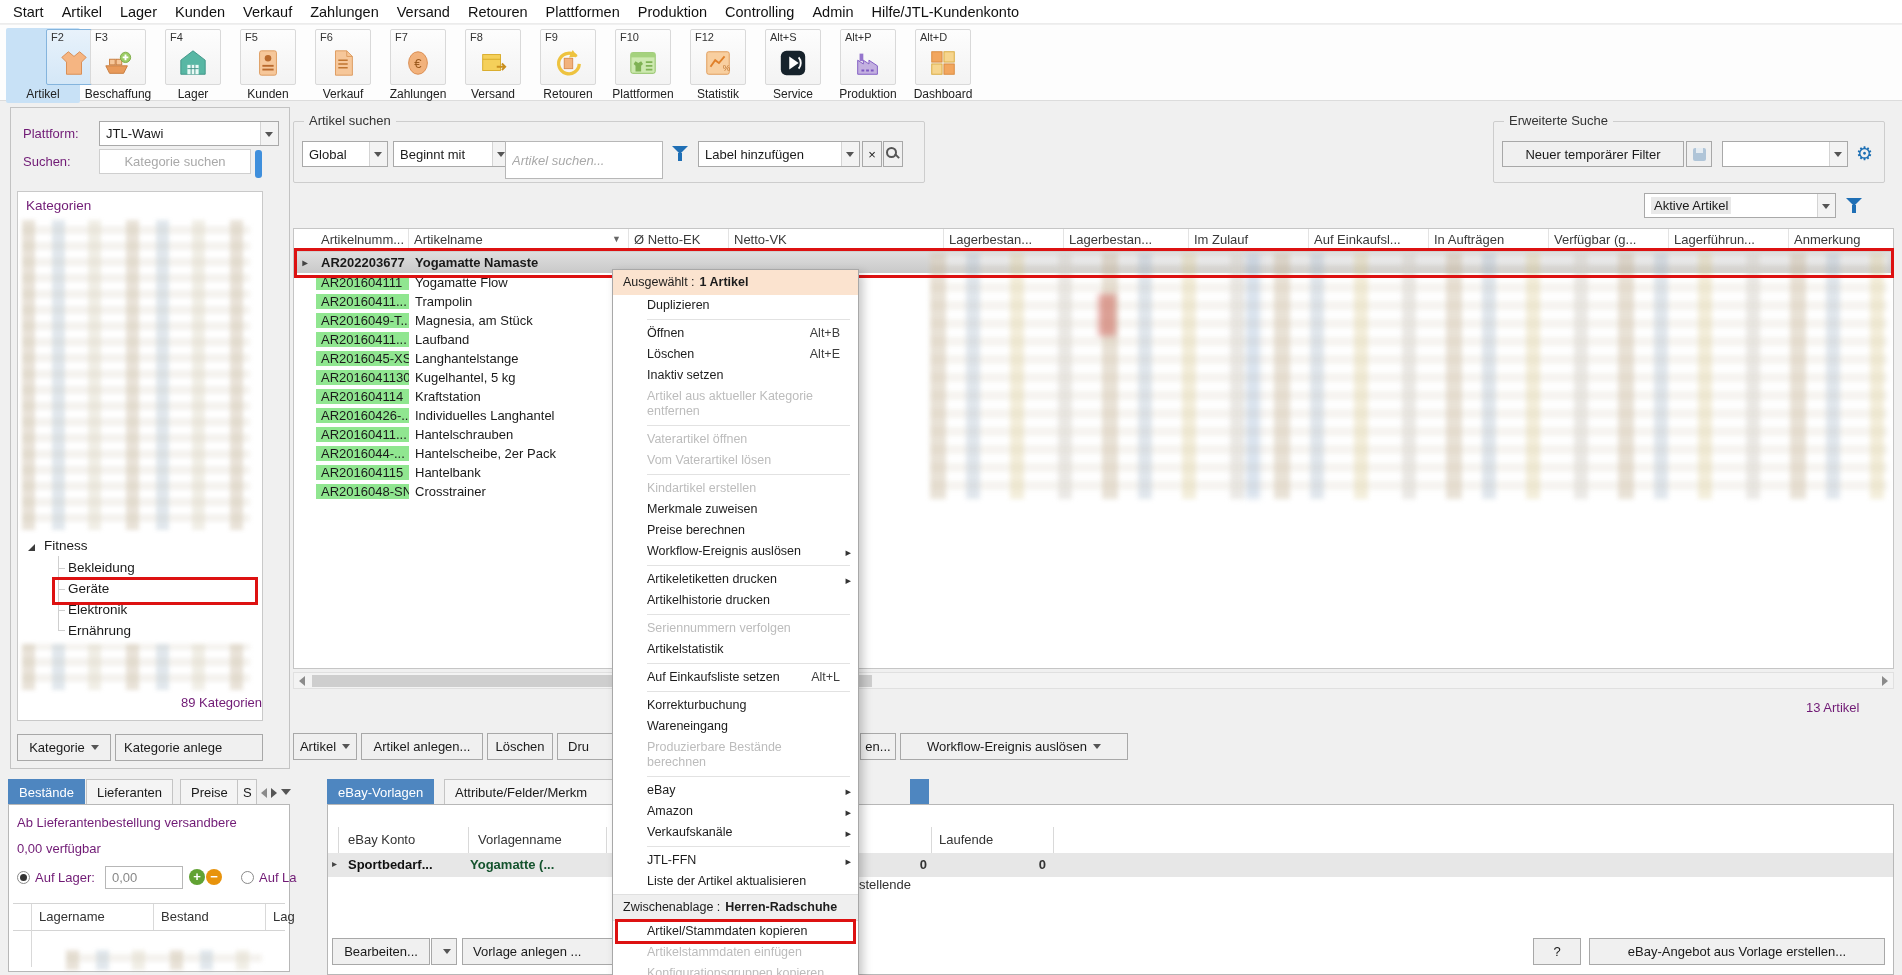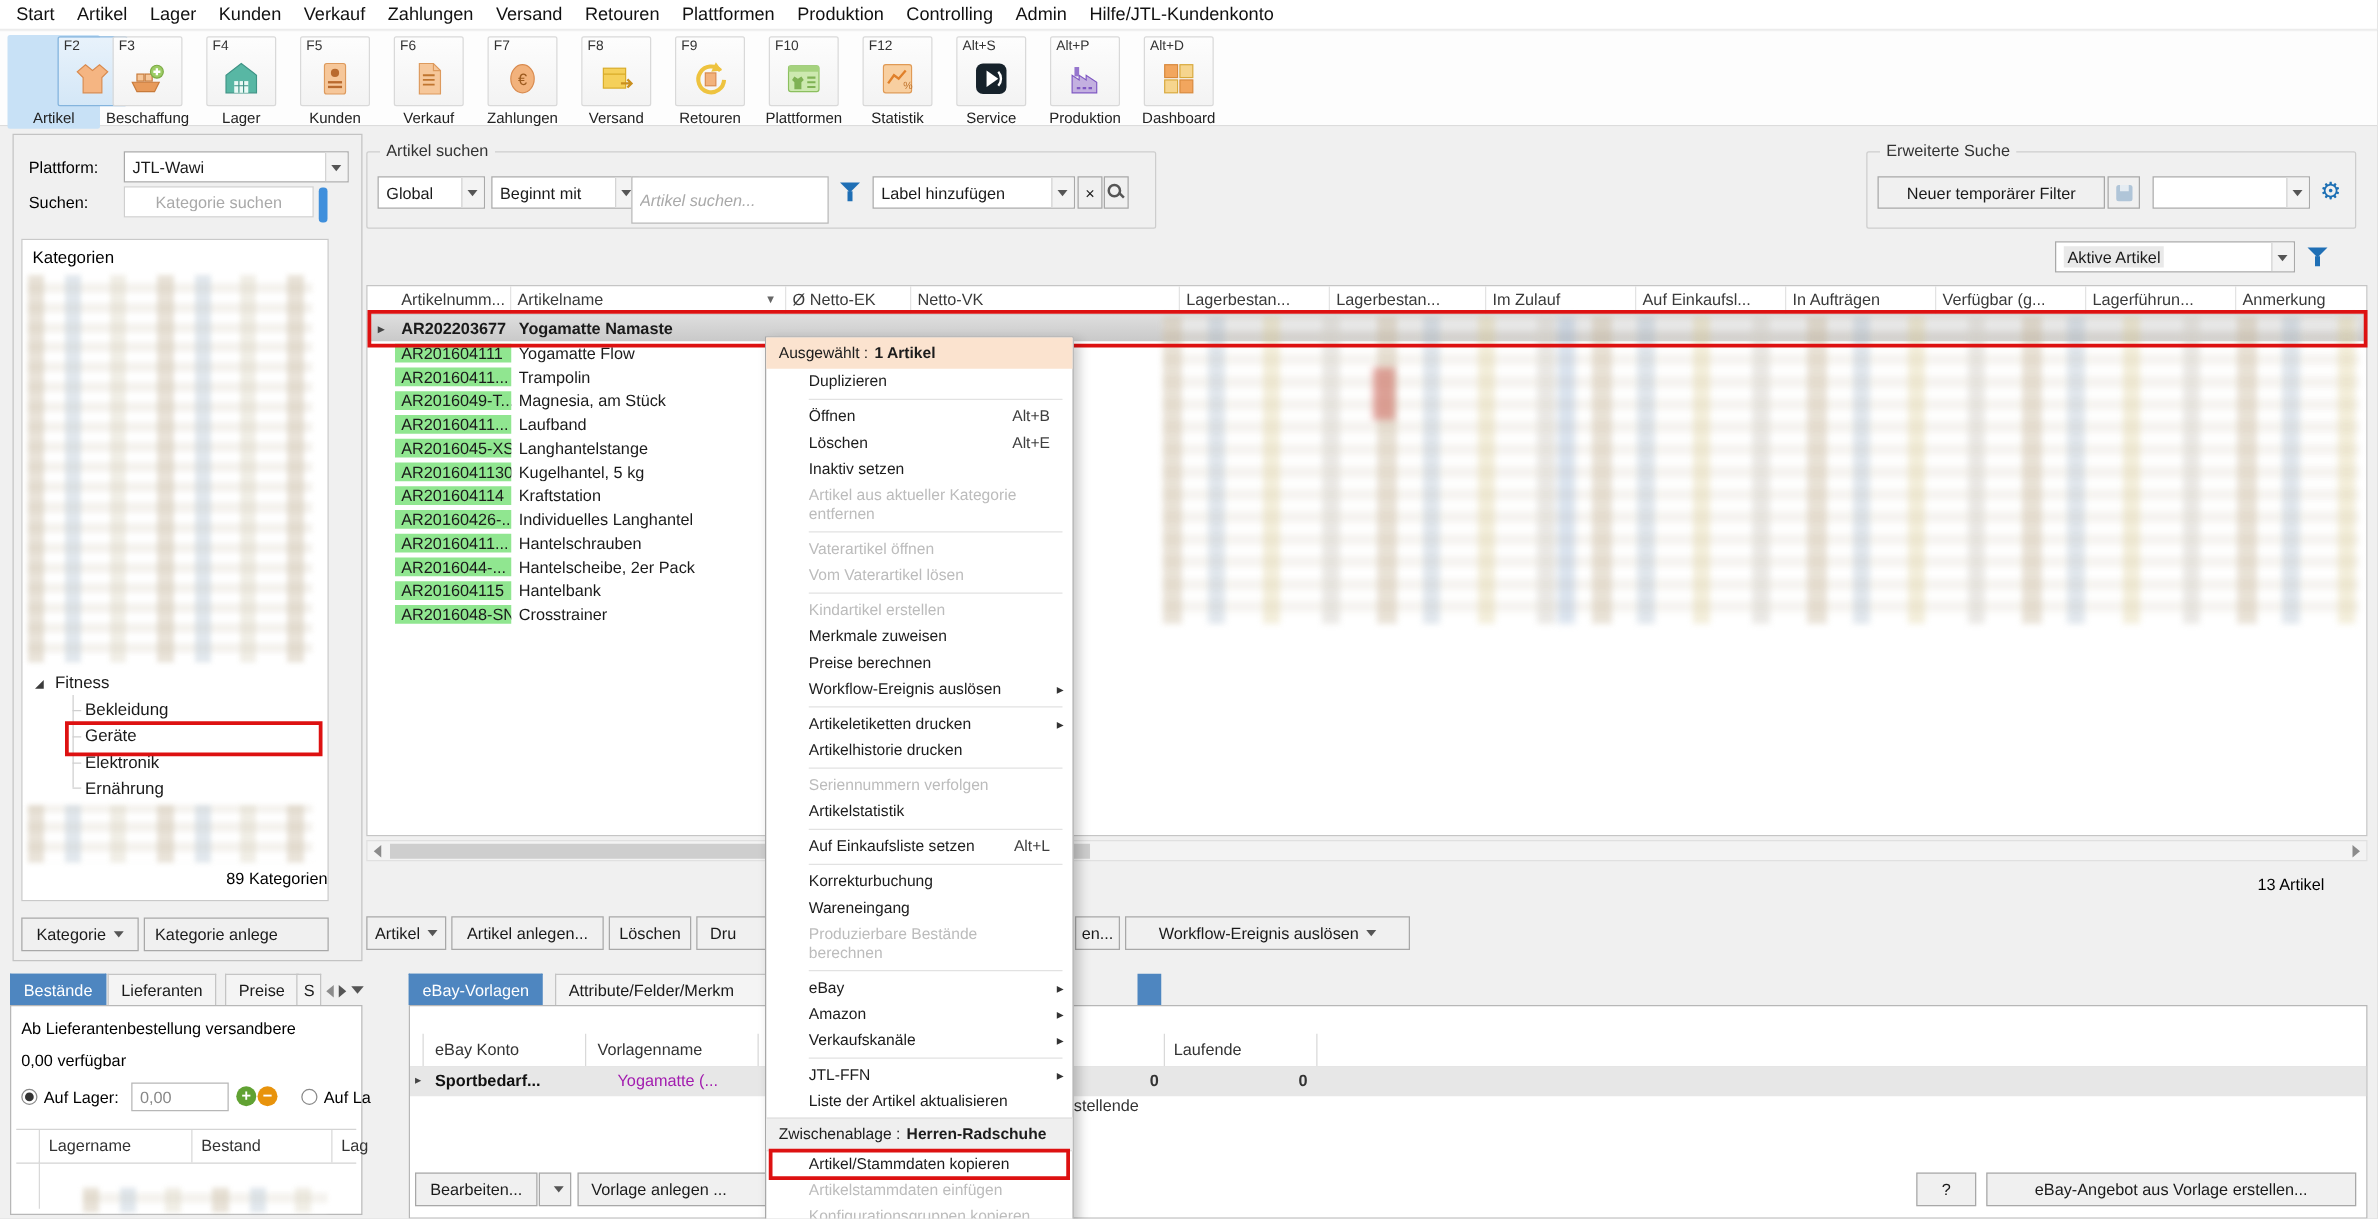--- a/index.html
+++ b/index.html
@@ -19,21 +19,21 @@
   .rb .tile{width:54px;height:54px;margin:0 auto;border:1px solid #d9d9d9;border-radius:2px;
             background:linear-gradient(#fdfdfd,#f3f3f3);position:relative;}
   .rb .key{position:absolute;left:4px;top:1px;font-size:11px;color:#333;}
   .rb svg{position:absolute;left:12px;top:18px;}
   .rb .cap{font-size:12px;margin-top:2px;color:#222;white-space:nowrap;overflow:hidden;}
   .rb.active{background:#c8e1f6;}
   .rb.active .tile{border-color:#84b4dd;background:linear-gradient(#e8f2fb,#d4e7f7);margin-left:40px;}
 
   
   .panelbox{position:absolute;border:1px solid #c3c3c3;}
-  .lbl{position:absolute;font-size:13px;color:#000000;white-space:nowrap;}
+  .lbl{position:absolute;font-size:13px;color:#701a75;white-space:nowrap;}
   .combo{position:absolute;background:#fff;border:1px solid #a9a9a9;font-size:13px;display:flex;
          align-items:center;padding:0 22px 0 6px;box-sizing:border-box;white-space:nowrap;overflow:hidden;}
   .combo::before{content:"";position:absolute;right:0;top:0;bottom:0;width:17px;background:#f3f3f3;border-left:1px solid #d4d4d4;}
   .combo::after{content:"";position:absolute;right:5px;top:50%;margin-top:-2px;
                 border-left:4px solid transparent;border-right:4px solid transparent;border-top:5px solid #555;}
   .input{position:absolute;background:#fff;border:1px solid #b7b7b7;font-size:13px;
          font-family:"Liberation Sans",sans-serif;padding:0 6px;box-sizing:border-box;color:#1a1a1a;}
   .input::placeholder{color:#a9a9a9;}
   .btn{position:absolute;background:#f0f0f0;border:1px solid #a8a8a8;font-size:13px;display:flex;
        align-items:center;justify-content:center;white-space:nowrap;overflow:hidden;color:#1a1a1a;box-sizing:border-box;}
@@ -558,21 +558,21 @@
       <div class="colsep" style="left:278px;top:0;height:26px;"></div>
       <span class="hcell" style="left:286px;top:5px;">Ang</span>
       <span class="hcell" style="left:531px;top:5px;margin-top:45px;">stellende</span>
       <div class="colsep" style="left:603px;top:0;height:26px;"></div>
       <span class="hcell" style="left:611px;top:5px;">Laufende</span>
       <div class="colsep" style="left:725px;top:0;height:26px;"></div>
     </div>
     <div class="abs" style="left:0;top:48px;right:0;height:24px;background:#e7e7e7;font-size:13px;">
       <span class="hcell" style="left:4px;top:5px;font-size:10px;color:#444;">▸</span>
       <span class="hcell" style="left:20px;top:4px;font-weight:bold;color:#111;">Sportbedarf...</span>
-      <span class="hcell" style="left:166px;top:4px;font-weight:normal;color:#a21caf;">Yogamatte (...</span>
+      <span class="hcell" style="left:142px;top:4px;font-weight:bold;color:#14532d;">Yogamatte (...</span>
       <span class="hcell" style="left:286px;top:4px;font-weight:bold;color:#111;">Yog</span>
       <span class="hcell" style="left:559px;top:4px;width:40px;text-align:right;font-weight:bold;">0</span>
       <span class="hcell" style="left:678px;top:4px;width:40px;text-align:right;font-weight:bold;">0</span>
     </div>
     <div class="btn" style="left:4px;top:133px;width:98px;height:27px;">
         <span>Bearbeiten...</span>
       </div>
     <div class="btn dd" style="left:103px;top:133px;width:26px;height:27px;"></div>
     <div class="btn" style="left:134px;top:133px;width:152px;height:27px;justify-content:flex-start;padding-left:10px;">
         <span>Vorlage anlegen ...</span>

